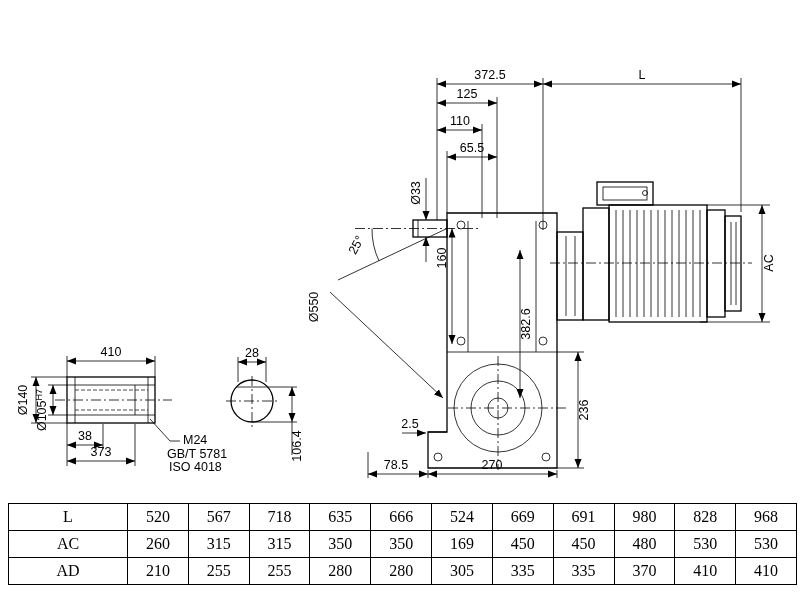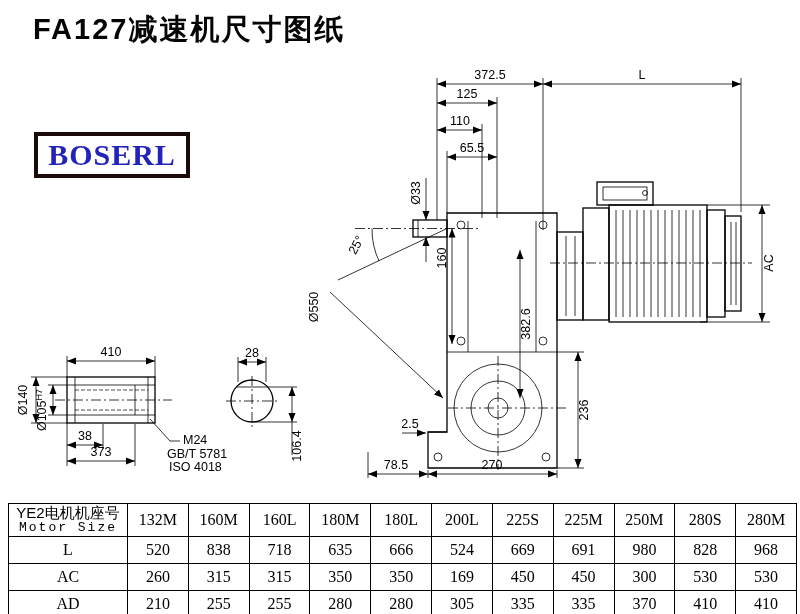--- a/index.html
+++ b/index.html
@@ -25,25 +25,21 @@
   table.dims .hrow th{height:32px;}
   table.dims .lblcol{width:118px;}
   .hcn{font-size:15px;line-height:1.15;font-family:"Liberation Sans",sans-serif;}
   .hen{font-size:13px;letter-spacing:2px;line-height:1.15;font-family:"Liberation Mono",monospace;}
 </style>
 </head>
 <body>
 
 <div class="page">
 
-  <h1 class="title">FA127减速机尺寸图纸</h1>
-
-  <div class="logo">
-    <span>BOSERL</span>
-  </div>
+
 
   <svg width="800" height="500" viewBox="0 0 800 500">
     <defs>
       <marker id="ar" markerWidth="10" markerHeight="8" refX="9" refY="4" orient="auto-start-reverse" markerUnits="userSpaceOnUse">
         <path d="M0,0.5 L9,4 L0,7.5 Z" fill="#000"></path>
       </marker>
     </defs>
 
     <g>
       <path class="o" d="M447,213 H557 V468 H428 V432 H447 Z"></path>
@@ -168,62 +164,45 @@
       <line class="t" x1="238" y1="362" x2="266" y2="362" marker-start="url(#ar)" marker-end="url(#ar)"></line>
       <text class="dt" x="252" y="357">28</text>
       <path class="t" d="M268,387 H297 M252,422 H297 M292,422 V455"></path>
       <line class="t" x1="292" y1="387" x2="292" y2="422" marker-start="url(#ar)" marker-end="url(#ar)"></line>
       <text class="dt" transform="rotate(-90 301 446)" x="301" y="446">106.4</text>
     </g>
   </svg>
 
   <table class="dims">
     <tbody>
-      <tr class="hrow">
-        <th class="lblcol">
-          <div class="hcn">YE2电机机座号</div>
-          <div class="hen">Motor Size</div>
-        </th>
-        <th>132M</th>
-        <th>160M</th>
-        <th>160L</th>
-        <th>180M</th>
-        <th>180L</th>
-        <th>200L</th>
-        <th>225S</th>
-        <th>225M</th>
-        <th>250M</th>
-        <th>280S</th>
-        <th>280M</th>
-      </tr>
       <tr>
         <td class="lblcol">L</td>
         <td>520</td>
-        <td>838</td>
+        <td>567</td>
         <td>718</td>
         <td>635</td>
         <td>666</td>
         <td>524</td>
         <td>669</td>
         <td>691</td>
         <td>980</td>
         <td>828</td>
         <td>968</td>
       </tr>
       <tr>
         <td class="lblcol">AC</td>
         <td>260</td>
         <td>315</td>
         <td>315</td>
         <td>350</td>
         <td>350</td>
         <td>169</td>
         <td>450</td>
         <td>450</td>
-        <td>300</td>
+        <td>480</td>
         <td>530</td>
         <td>530</td>
       </tr>
       <tr>
         <td class="lblcol">AD</td>
         <td>210</td>
         <td>255</td>
         <td>255</td>
         <td>280</td>
         <td>280</td>

